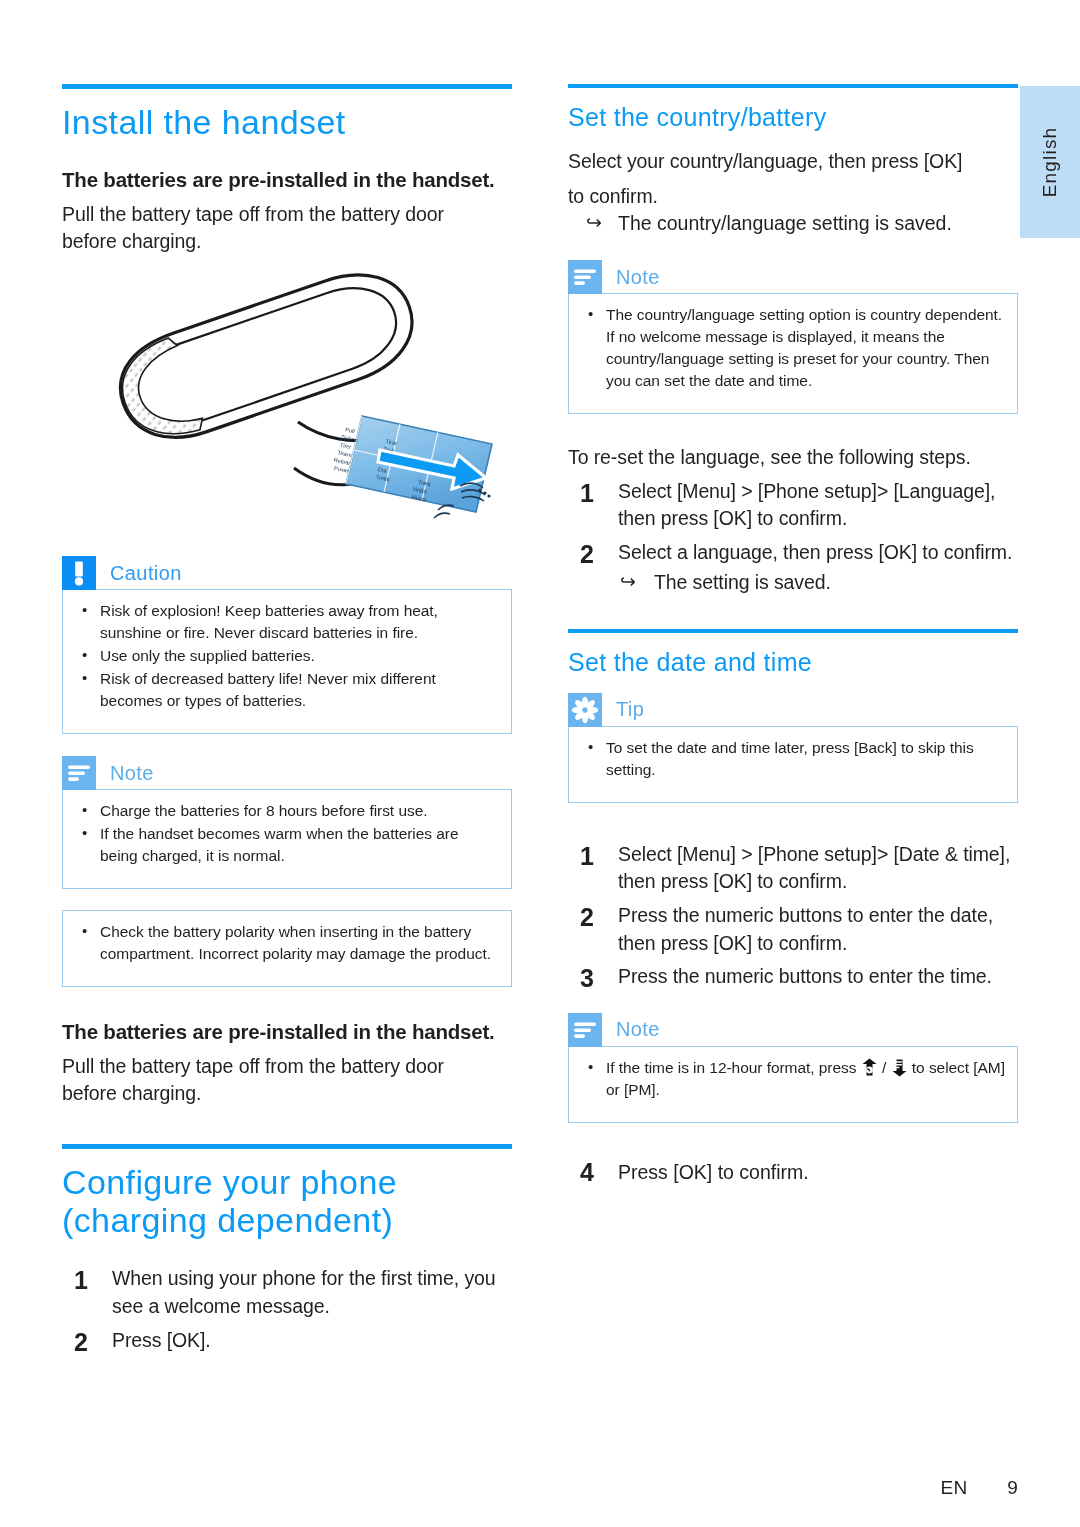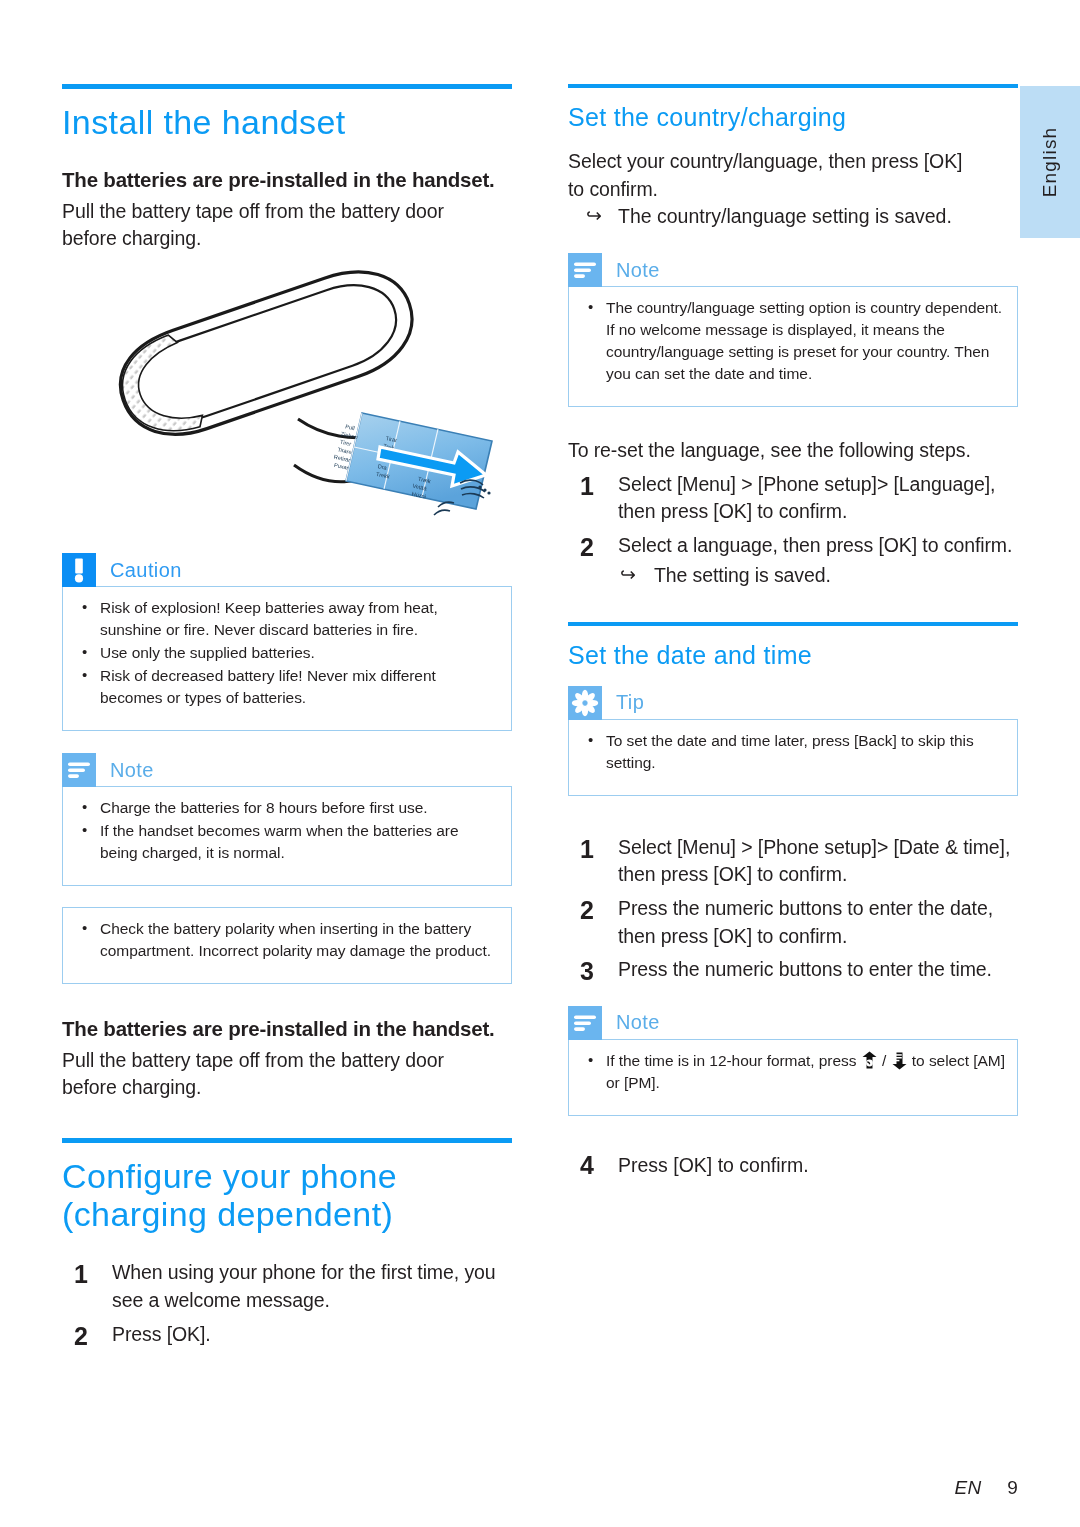--- a/index.html
+++ b/index.html
@@ -79,21 +79,21 @@
     letter-spacing: -0.2px;
   }
 
   p.body {
     font-size: 19.5px;
     line-height: 1.42;
     margin: 0 0 6px 0;
     color: #231f20;
     letter-spacing: -0.1px;
   }
-  p.body.tight { margin-bottom: 0; }
+  p.body.tight { margin-bottom: 0; margin-top: 7px; }
 
   
   .result {
     font-size: 19.5px;
     line-height: 1.42;
     margin: 0 0 4px 0;
     padding-left: 50px;
     position: relative;
     color: #231f20;
   }
@@ -209,21 +209,21 @@
 
   
   .footer {
     position: absolute;
     right: 62px;
     bottom: 28px;
     font-size: 19px;
     color: #231f20;
     letter-spacing: 0.3px;
   }
-  .footer .en { margin-right: 20px; font-style: italic; }
+  .footer .en { margin-right: 34px; }
 </style>
 </head>
 <body>
 
 <div class="page">
 
   <div class="lang-tab">
     <span>English</span>
   </div>
 
@@ -373,21 +373,21 @@
 
     <ol class="steps">
       <li>When using your phone for the first time, you see a welcome message.</li>
       <li>Press [OK].</li>
     </ol>
   </div>
 
   <div class="col col-right">
 
     <div class="rule thin"></div>
-    <h2 class="section">Set the country/charging</h2>
+    <h2 class="section">Set the country/battery</h2>
 
     <p class="body tight">Select your country/language, then press [OK]</p>
     <p class="body tight">to confirm.</p>
     <div class="result">
       <span class="arrow">↪</span>
       <span>The country/language setting is saved.</span>
     </div>
 
     <div class="callout note">
       <div class="callout-head">

